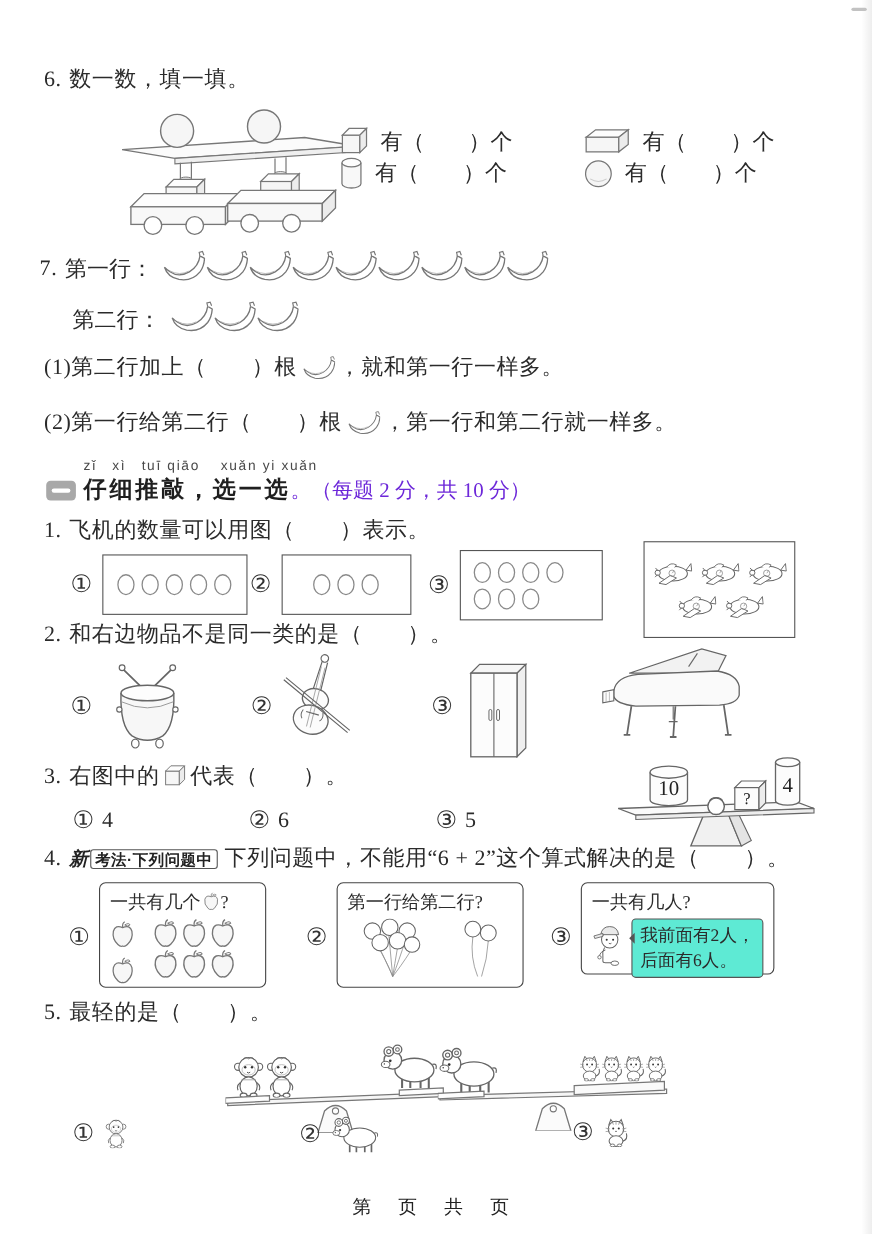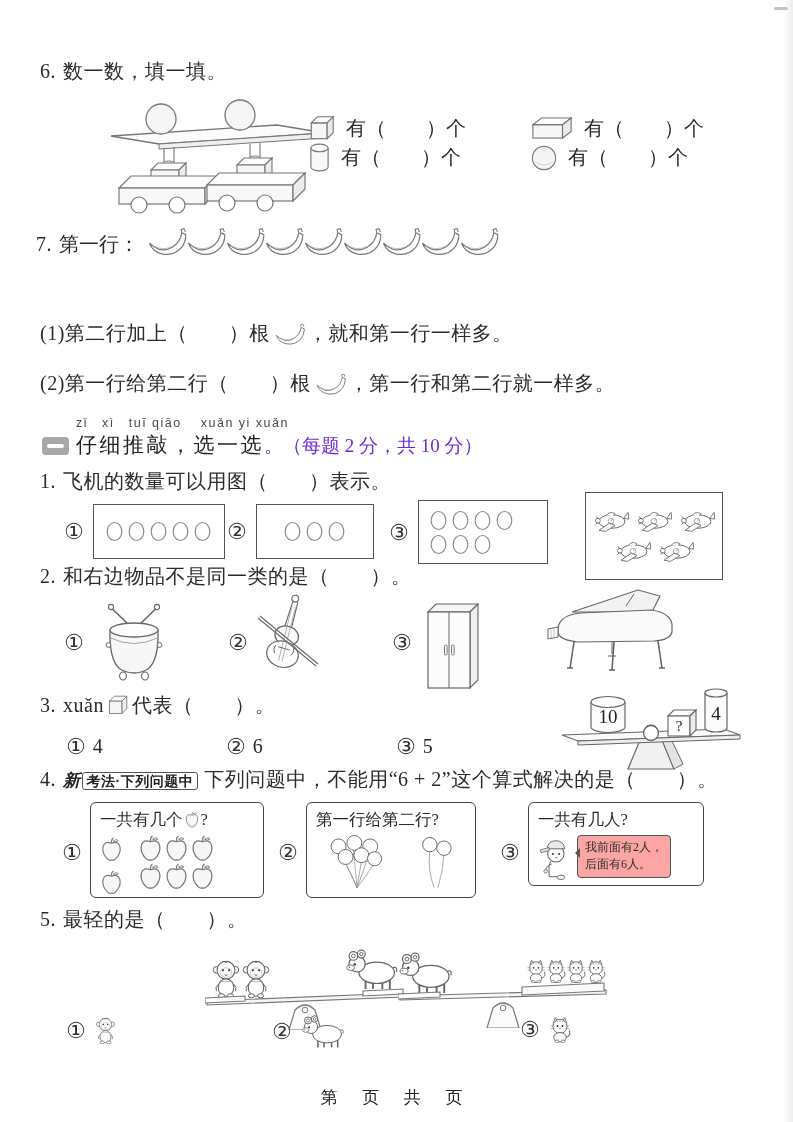--- a/index.html
+++ b/index.html
@@ -9,21 +9,21 @@
   .qline{font-size:20px;white-space:nowrap;letter-spacing:.5px;}
   .qnum{margin-right:7px;}
   .q6grid{display:grid;grid-template-columns:222px 235px;font-size:20px;}
   .q6item{display:flex;align-items:center;gap:10px;white-space:nowrap;}
   .bananas svg{margin-right:-3px;}
   .rowlabel{font-size:20px;margin-right:6px;}
   .bananarow{display:flex;align-items:center;}
   .inline-banana{vertical-align:-7px;margin:0 3px;}
   .pinyin{font-family:"Liberation Sans",sans-serif;font-size:12.5px;color:#4a4a4a;
           letter-spacing:1.5px;white-space:nowrap;}
-  .title-bold{font-weight:normal;font-size:21px;letter-spacing:2.5px;
+  .title-bold{font-weight:bold;font-size:21px;letter-spacing:2.5px;
               font-family:"Liberation Sans",sans-serif;color:#1f1f1f;}
   .title-score{font-size:19px;letter-spacing:0;color:#6d28d9;}
   .badge{width:27px;height:18px;background:#a8a8a8;border-radius:4px;position:relative;}
   .badge::after{content:"";position:absolute;left:5px;right:5px;top:7px;height:3.6px;
                 background:#fff;border-radius:2px;}
   .olabel{font-size:22px;font-family:"DejaVu Sans",sans-serif;color:#333;}
   .obox{border:1.6px solid #555;display:flex;flex-direction:column;align-items:center;
         justify-content:center;gap:1px;box-sizing:border-box;background:#fff;}
   .orow{display:flex;gap:3px;}
   .optwrap{display:flex;align-items:center;gap:9px;}
@@ -34,22 +34,22 @@
   .newtag{font-style:italic;font-weight:bold;font-size:17px;color:#222;margin-right:1px;}
   .boxtag{border:1.2px solid #555;border-radius:3px;padding:0 4px;font-size:14px;
           font-weight:bold;font-family:"Liberation Sans",sans-serif;color:#222;margin-right:6px;}
   .qbox{border:1.6px solid #444;border-radius:6px;box-sizing:border-box;padding:6px 9px;background:#fff;}
   .qbox-title{font-size:16.5px;white-space:nowrap;margin-bottom:4px;}
   .applearea{display:flex;align-items:flex-start;}
   .applecol{display:flex;flex-direction:column;gap:8px;margin-right:15px;margin-top:2px;}
   .applegrid{display:flex;flex-wrap:wrap;width:82px;gap:1px;}
   .balloonrow{display:flex;align-items:flex-start;gap:28px;margin-left:8px;}
   .boyrow{display:flex;align-items:flex-start;gap:5px;}
-  .bubble{border:1.5px solid #555;border-radius:4px;padding:3px 7px;font-size:12px;
-          line-height:1.45;white-space:nowrap;position:relative;background:#fca5a5;}
+  .bubble{border:1.5px solid #555;border-radius:4px;padding:3px 7px;font-size:16px;
+          line-height:1.45;white-space:nowrap;position:relative;background:#5eead4;}
   .bubble::before{content:"";position:absolute;left:-8px;top:12px;border:5px solid transparent;
                   border-right-color:#555;}
   .seesaw{position:absolute;}
   .footer{position:absolute;left:0;right:0;top:1086px;text-align:center;font-size:17px;
           letter-spacing:10px;color:#222;font-family:"Liberation Sans",sans-serif;}
   .scan-edge{position:absolute;top:0;right:0;width:10px;height:100%;
              background:linear-gradient(to right,rgba(0,0,0,0),rgba(0,0,0,.07));}
   .scan-tick{position:absolute;top:7px;right:5px;width:14px;height:3px;background:#c2c2c2;border-radius:2px;}
 </style>
 </head>
@@ -224,20 +224,30 @@
           <use href="#banana"></use>
         </svg><svg width="42" height="32" viewBox="0 0 44 34">
           <use href="#banana"></use>
         </svg><svg width="42" height="32" viewBox="0 0 44 34">
           <use href="#banana"></use>
         </svg><svg width="42" height="32" viewBox="0 0 44 34">
           <use href="#banana"></use>
         </svg><svg width="42" height="32" viewBox="0 0 44 34">
           <use href="#banana"></use>
         </svg><svg width="42" height="32" viewBox="0 0 44 34">
+          <use href="#banana"></use>
+        </svg><svg width="42" height="32" viewBox="0 0 44 34">
+          <use href="#banana"></use>
+        </svg><svg width="42" height="32" viewBox="0 0 44 34">
+          <use href="#banana"></use>
+        </svg></span>
+  </div>
+  <div class="abs bananarow" style="left:66px;top:272px">
+    <span class="rowlabel">第二行：</span>
+    <span class="bananas"><svg width="42" height="32" viewBox="0 0 44 34">
           <use href="#banana"></use>
         </svg><svg width="42" height="32" viewBox="0 0 44 34">
           <use href="#banana"></use>
         </svg><svg width="42" height="32" viewBox="0 0 44 34">
           <use href="#banana"></use>
         </svg></span>
   </div>
   <div class="abs qline" style="left:40px;top:320px">
     <span>(1)第二行加上（　　）根</span><svg class="inline-banana" width="32" height="25" viewBox="0 0 44 34">
         <use href="#banana"></use>
@@ -391,21 +401,21 @@
     <path d="M86 22 L94 10" stroke="#666" stroke-width="1" fill="none"></path>
     <path d="M18 44 Q20 31 40 29 L112 26 Q130 29 132 40 L132 48 Q130 56 114 57 L38 58 Q20 56 18 49 Z" fill="#fafafa" stroke="#666" stroke-width="1.2"></path>
     <path d="M8 45 L18 43 L18 53 L8 55 Z" fill="#fdfdfd" stroke="#666" stroke-width="1"></path>
     <path d="M11 45.5 L11 54 M14 45 L14 53.5" stroke="#aaa" stroke-width="0.7" fill="none"></path>
     <path d="M34 58 L30 84 M74 58 L72 86 M118 57 L122 84" stroke="#666" stroke-width="1.6" fill="none"></path>
     <path d="M27 84 L33 84 M69 86 L75 86 M119 84 L125 84" stroke="#666" stroke-width="1.6" fill="none"></path>
     <path d="M72 58 L72 70 M68 72 L76 72" stroke="#666" stroke-width="1" fill="none"></path>
   </svg>
 
   <div class="abs qline" style="left:40px;top:692px">
-    <span class="qnum">3.</span><span>xuǎn</span><svg style="vertical-align:-4px;margin:0 3px" width="22" height="22" viewBox="0 0 30 30">
+    <span class="qnum">3.</span><span>右图中的</span><svg style="vertical-align:-4px;margin:0 3px" width="22" height="22" viewBox="0 0 30 30">
         <use href="#cube"></use>
       </svg><span>代表（　　）。</span>
   </div>
   <div class="abs optwrap" style="left:66px;top:734px;gap:7px">
     <span class="olabel">①</span>
     <span class="qline">4</span>
   </div>
   <div class="abs optwrap" style="left:226px;top:734px;gap:7px">
     <span class="olabel">②</span>
     <span class="qline">6</span>
@@ -430,21 +440,21 @@
     <polygon points="112,36 118,30 140,30 134,36" fill="#fdfdfd" stroke="#666" stroke-width="1.1"></polygon>
     <rect x="112" y="36" width="22" height="20" fill="#fcfcfc" stroke="#666" stroke-width="1.1"></rect>
     <polygon points="134,36 140,30 140,50 134,56" fill="#ececec" stroke="#666" stroke-width="1.1"></polygon>
     <text x="123" y="51" text-anchor="middle" font-size="15" font-family="Liberation Serif,serif" fill="#222">?</text>
   </svg>
 
   <div class="abs qline" style="left:40px;top:766px">
     <span class="qnum">4.</span><span class="newtag">新</span><span class="boxtag">考法·下列问题中</span><span>下列问题中，不能用“6 + 2”这个算式解决的是（　　）。</span>
   </div>
   <span class="abs olabel" style="left:62px;top:840px">①</span>
-  <div class="abs qbox" style="left:90px;top:802px;width:174px;height:96px">
+  <div class="abs qbox" style="left:90px;top:802px;width:152px;height:96px">
     <div class="qbox-title">
       <span>一共有几个</span><svg style="vertical-align:-3px;margin:0 1px" width="16" height="17" viewBox="0 0 24 26">
           <use href="#apple"></use>
         </svg><span>?</span>
     </div>
     <div class="applearea">
       <span class="applecol">
           <svg width="23" height="25" viewBox="0 0 24 26">
             <use href="#apple"></use>
           </svg>

